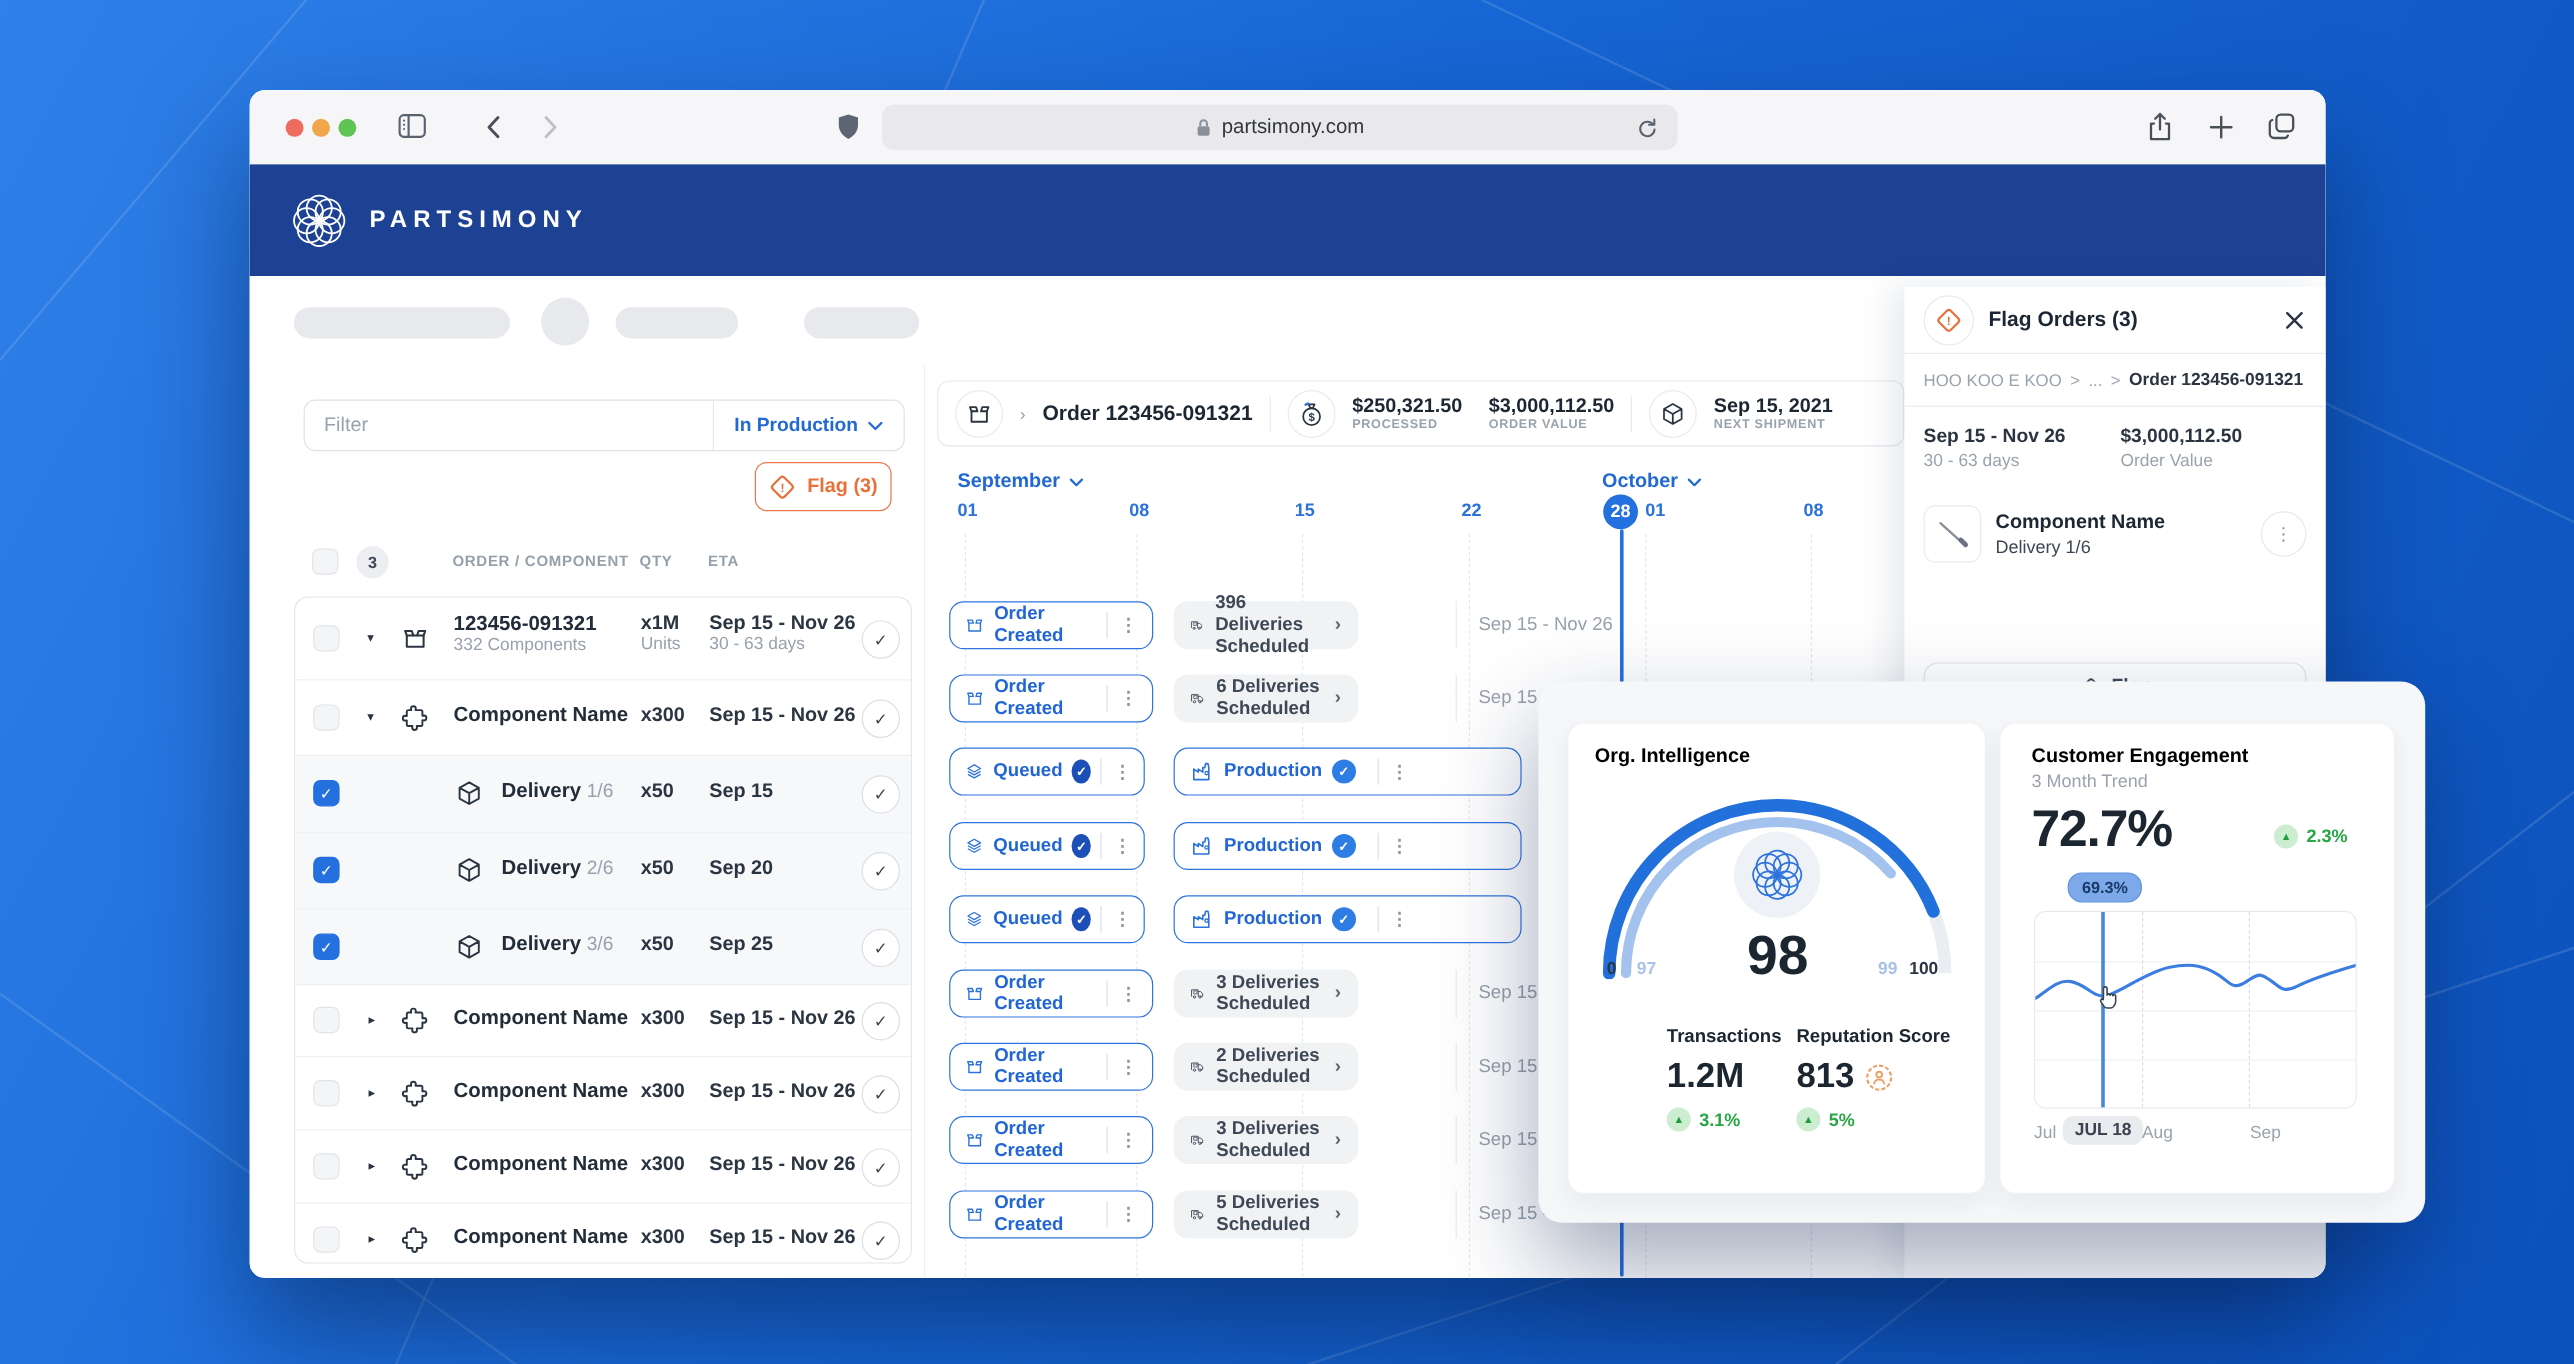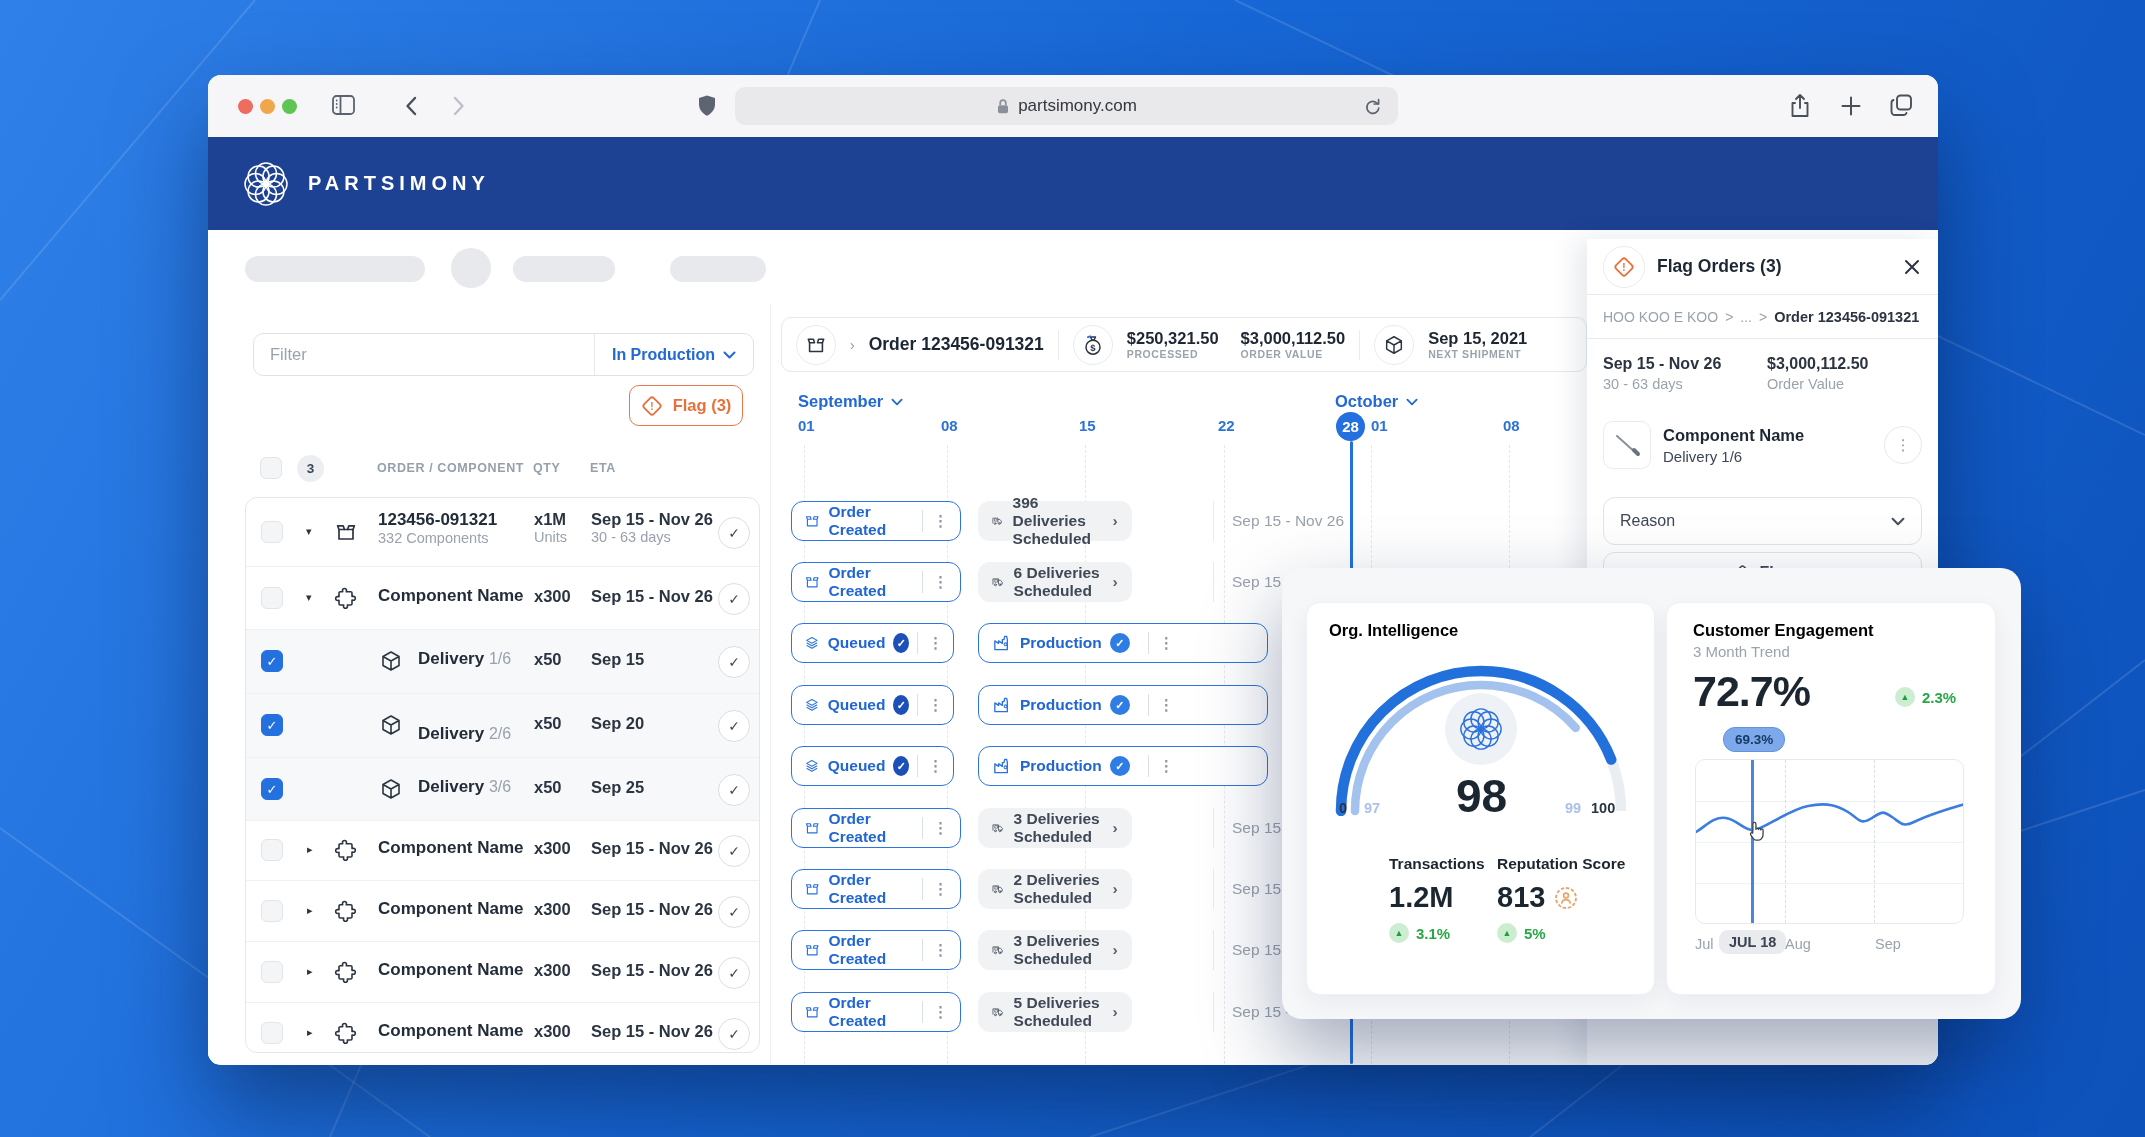--- a/index.html
+++ b/index.html
@@ -286,21 +286,21 @@
               <span>✓</span>
             </div>
         </div>
         <div class="trow hl" style="height:63px;">
           <div class="cbox on ab" style="left:15px;top:20px;">
               <span>✓</span>
             </div>
           <svg class="ab" style="left:133px;top:19px;" width="24" height="24" viewBox="0 0 24 24">
             <path d="M12 3 L20 7.5 V16.5 L12 21 L4 16.5 V7.5 Z M4 7.5 L12 12 L20 7.5 M12 12 V21" class="ic" style="stroke:#2b3542;stroke-width:1.6;"></path>
           </svg>
-          <span class="ab" style="left:172px;top:30px;font-size:17px;font-weight:600;color:#232d3a;"><span>Delivery</span> <span class="frac">2/6</span></span>
+          <span class="ab" style="left:172px;top:19px;font-size:17px;font-weight:600;color:#232d3a;"><span>Delivery</span> <span class="frac">2/6</span></span>
           <span class="rqty ab" style="left:288px;top:20px;font-weight:600;">x50</span>
           <span class="reta ab" style="left:345px;top:20px;font-weight:600;">Sep 20</span>
           <div class="ckc ab" style="left:472px;top:16px;">
               <span>✓</span>
             </div>
         </div>
         <div class="trow hl" style="height:62px;">
           <div class="cbox on ab" style="left:15px;top:20px;">
               <span>✓</span>
             </div>
@@ -684,26 +684,20 @@
             <line x1="24" y1="22" x2="28" y2="26" stroke="#6a7280" stroke-width="4" stroke-linecap="round"></line>
           </svg>
       </div>
       <div style="flex:1;">
         <div style="font-size:16.5px;font-weight:700;color:#1d2733;">Component Name</div>
         <div style="font-size:15px;color:#3c4654;margin-top:3px;">Delivery 1/6</div>
       </div>
       <div style="width:36px;height:36px;border:1px solid #e5e8ec;border-radius:50%;display:flex;align-items:center;justify-content:center;">
         <span class="keb">⋮</span>
       </div>
-    </div>
-    <div id="reason" class="ab">
-      <span style="flex:1;">Reason</span>
-      <svg width="14" height="9" viewBox="0 0 13 8">
-          <path d="M1.5 1.5 L6.5 6.5 L11.5 1.5" fill="none" stroke="#49525e" stroke-width="2" stroke-linecap="round" stroke-linejoin="round"></path>
-        </svg>
     </div>
     <div id="fpflagbtn" class="ab">
       <svg width="19" height="19" viewBox="0 0 22 22">
           <rect x="4.2" y="4.2" width="13.6" height="13.6" rx="2.5" transform="rotate(45 11 11)" fill="none" stroke="#3f4856" stroke-width="1.8"></rect>
         </svg>
       <span>Flag</span>
     </div>
   </div>
 </div>
 

